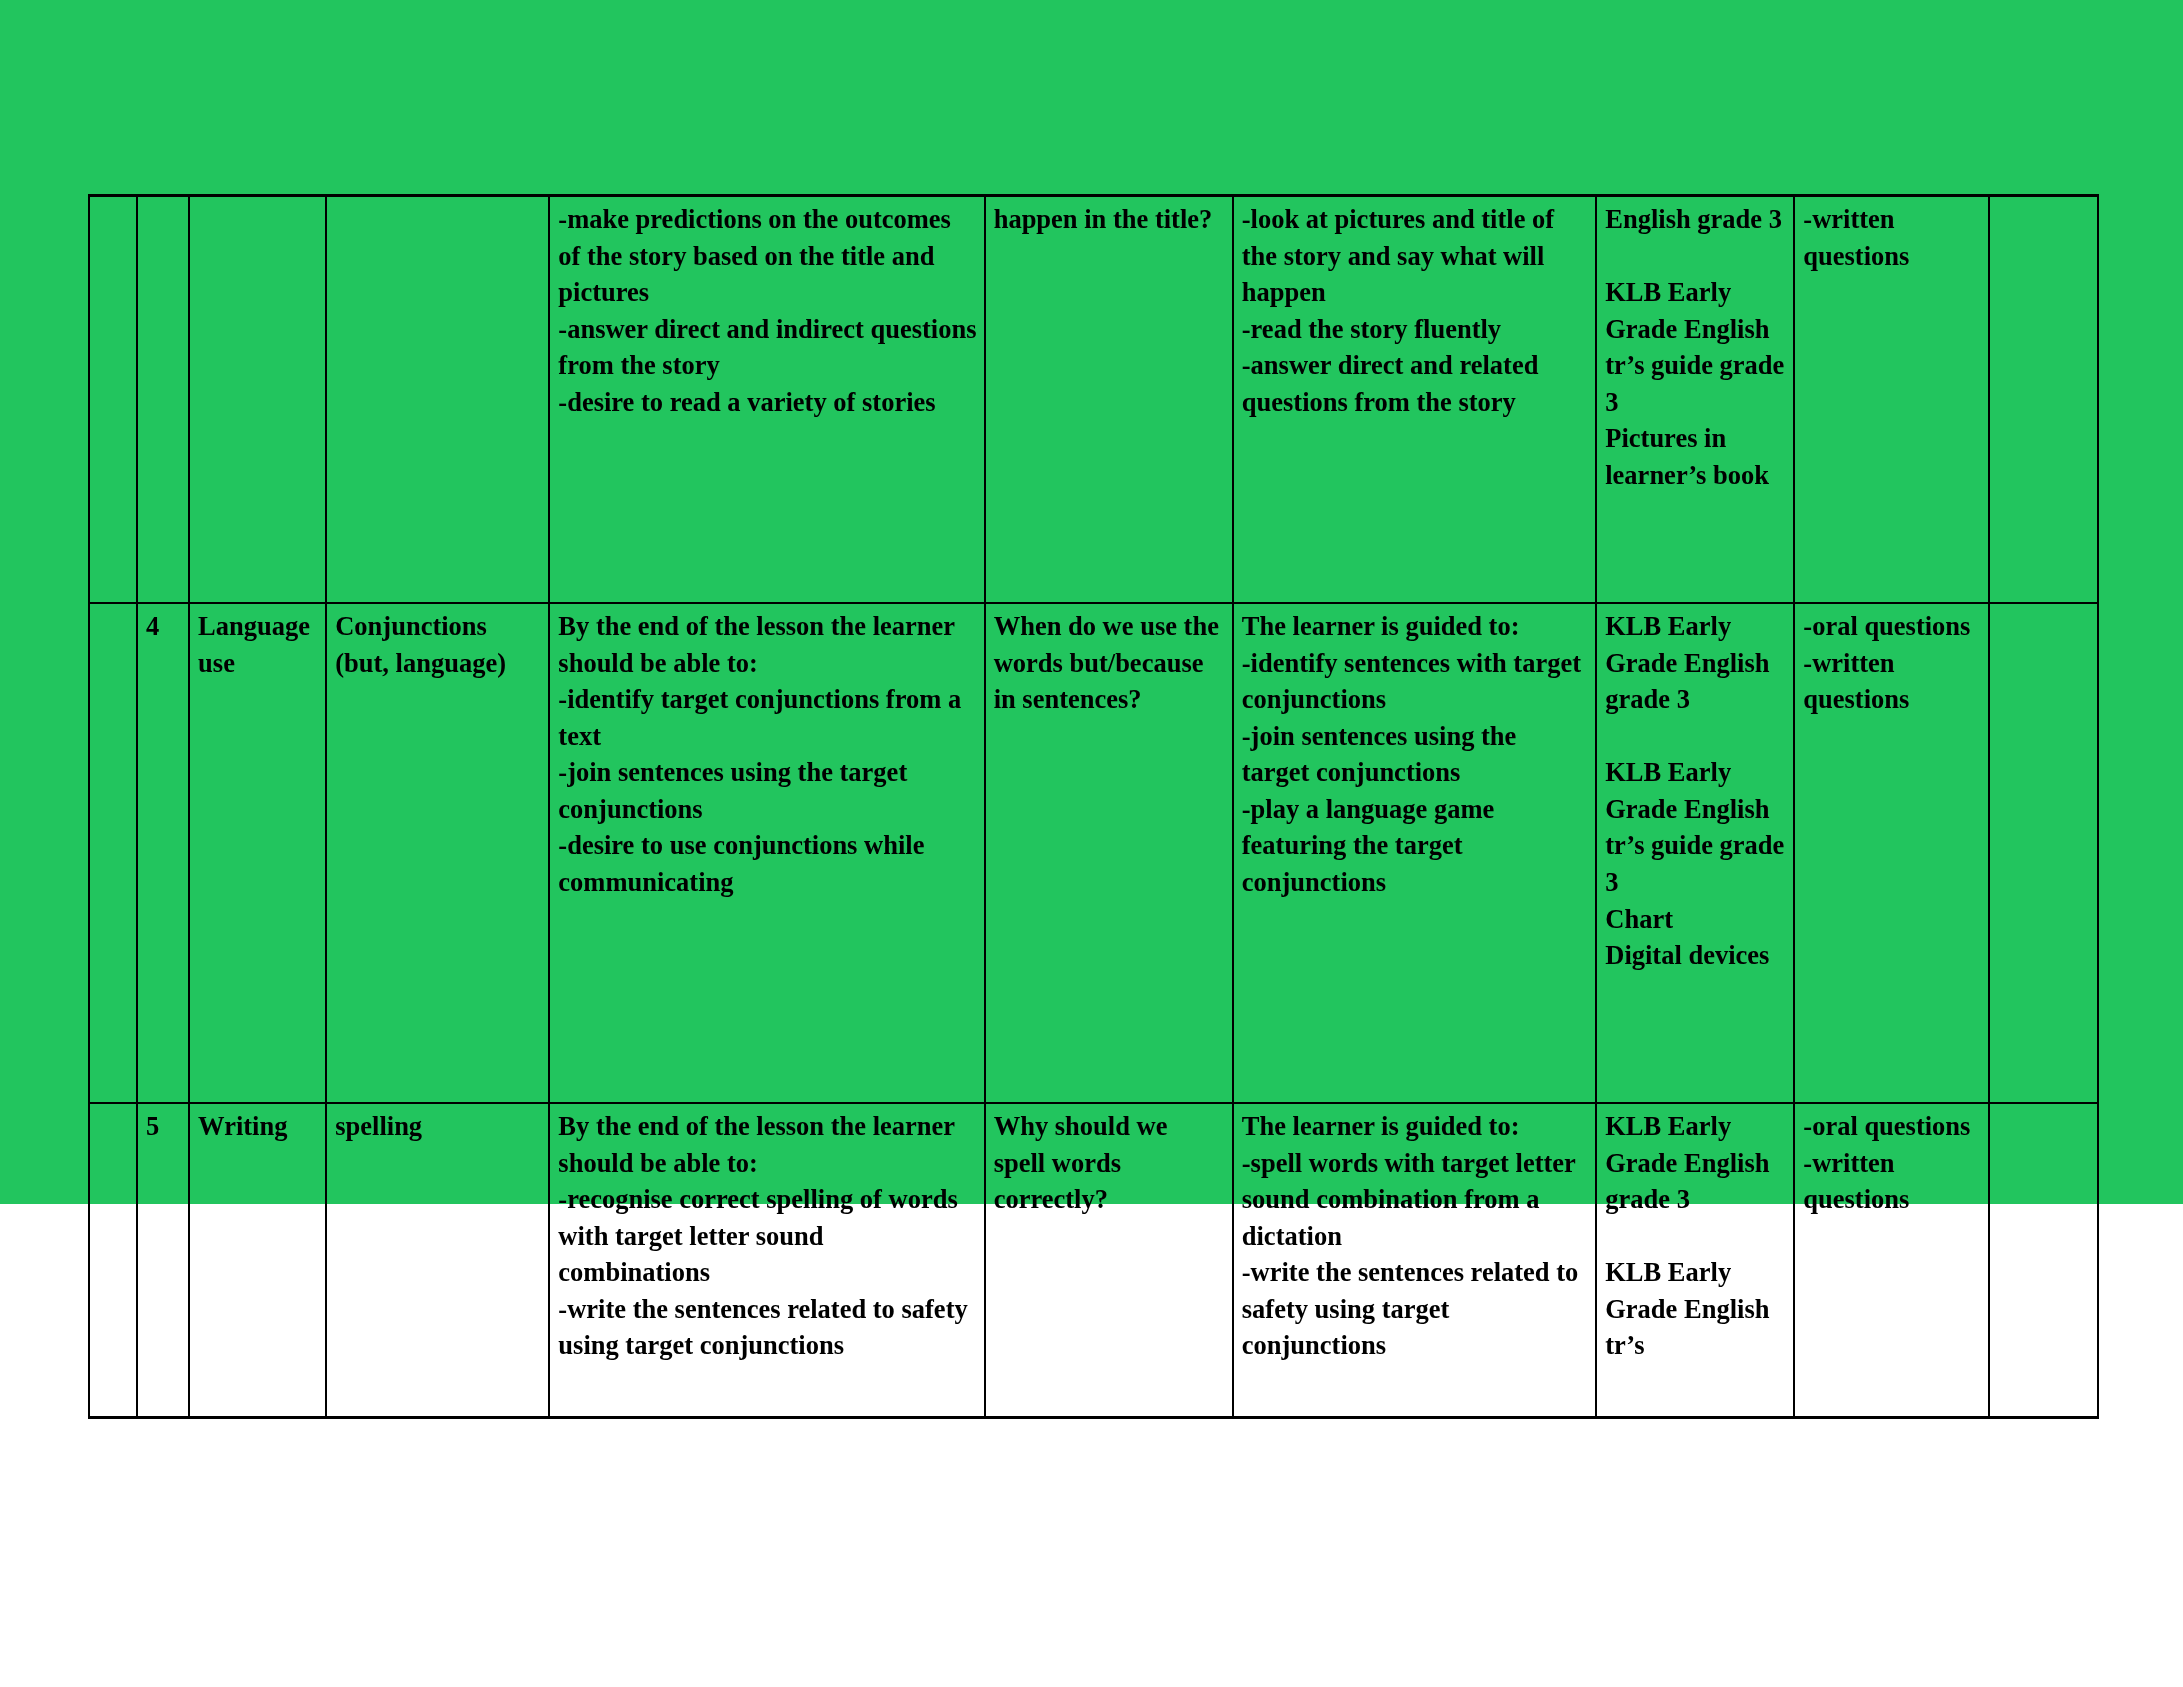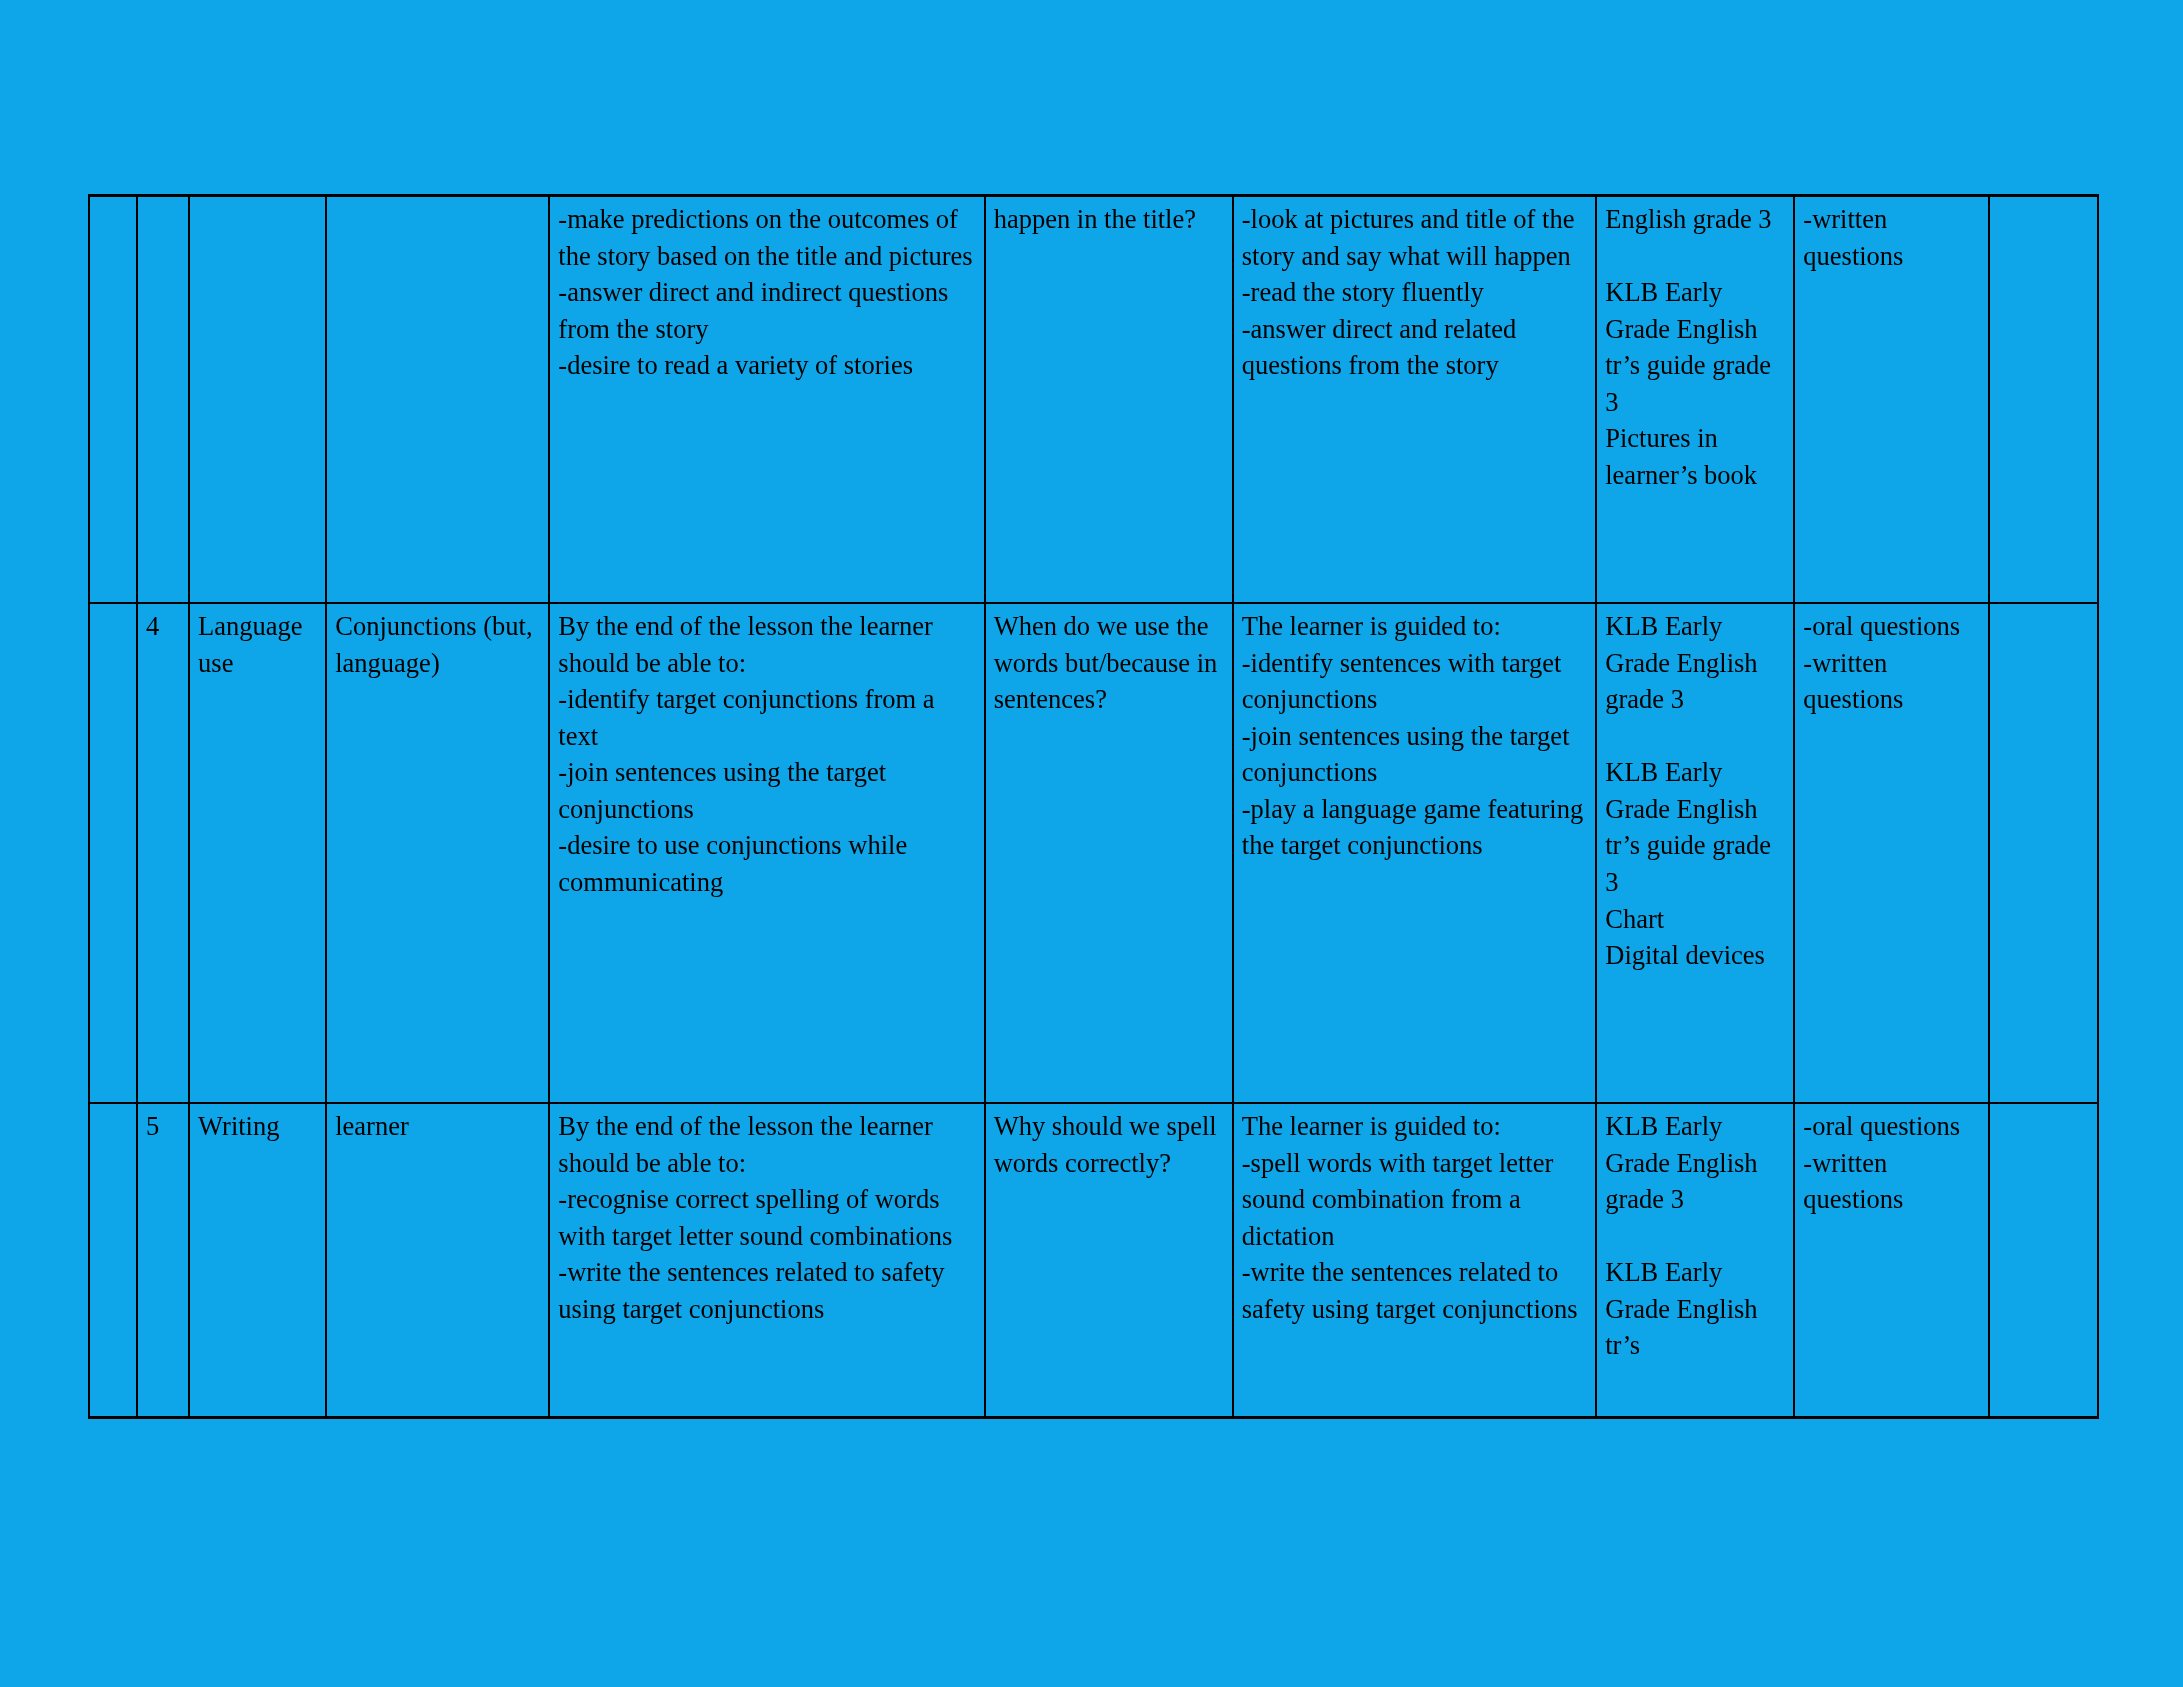--- a/index.html
+++ b/index.html
@@ -15,22 +15,23 @@
     color: #000000;
     position: relative;
     overflow: hidden;
   }
 
   .page {
     position: absolute;
     left: 0;
     top: 0;
     width: 2183px;
-    height: 1687px;
-    background: #0ea5e9;
+    height: 1204px;
+    background: #22c55e;
+    font-weight: bold;
   }
 
   .table-wrap {
     position: absolute;
     left: 88px;
     top: 194px;
     width: 2011px;
   }
 
   table.sow {
@@ -130,21 +131,21 @@
 Digital devices</td>
           <td>-oral questions
 -written questions</td>
           <td></td>
         </tr>
 
         <tr class="row-l5">
           <td></td>
           <td>5</td>
           <td>Writing</td>
-          <td>learner</td>
+          <td>spelling</td>
           <td>By the end of the lesson the learner should be able to:
 -recognise correct spelling of words with target letter sound combinations
 -write the sentences related to safety using target conjunctions</td>
           <td> Why should we spell words correctly?</td>
           <td>The learner is guided to:
 -spell words with target letter sound combination from a dictation
 -write the sentences related to safety using target conjunctions</td>
           <td>KLB Early Grade English grade 3
 
 KLB Early Grade English tr’s</td>

